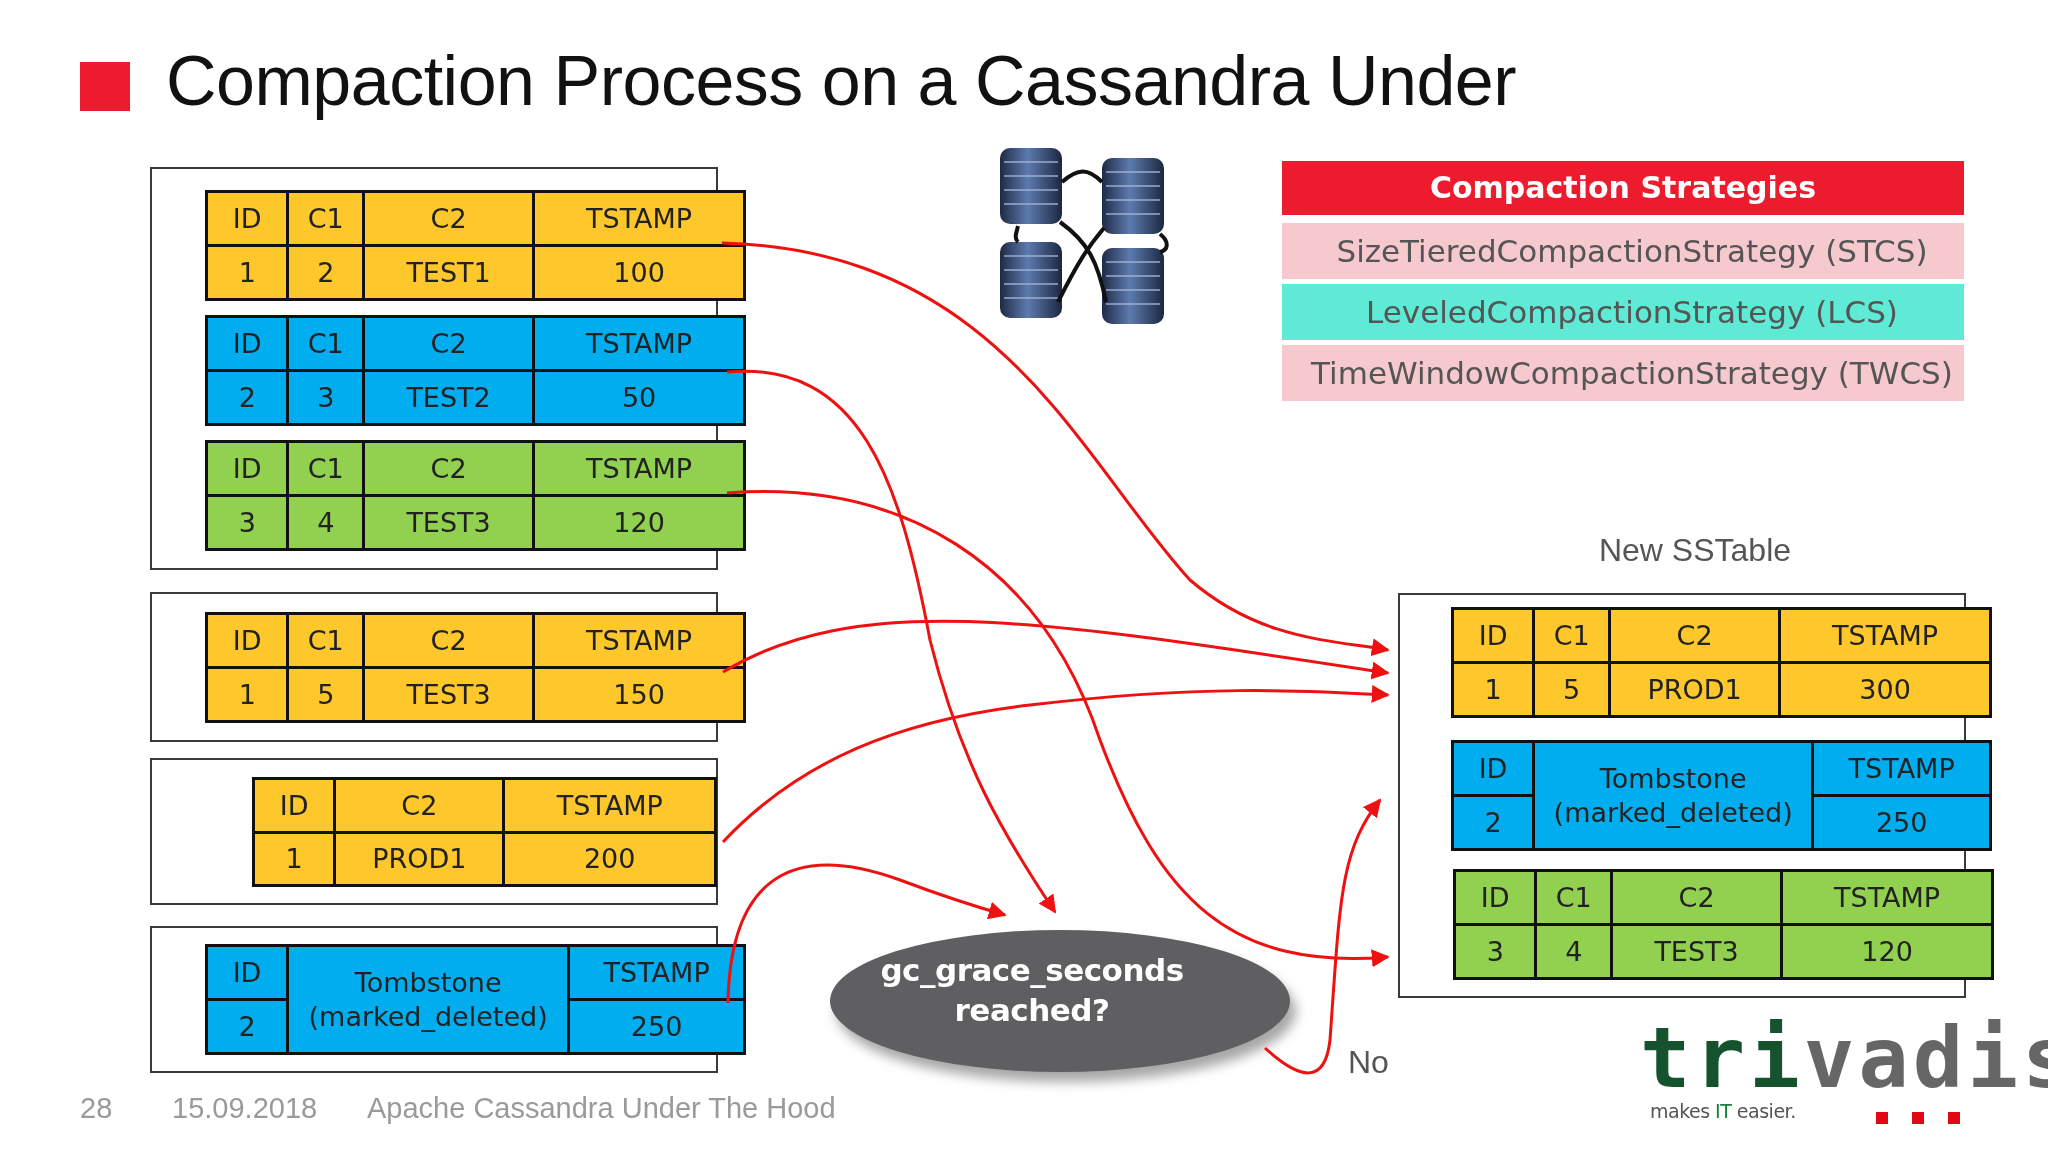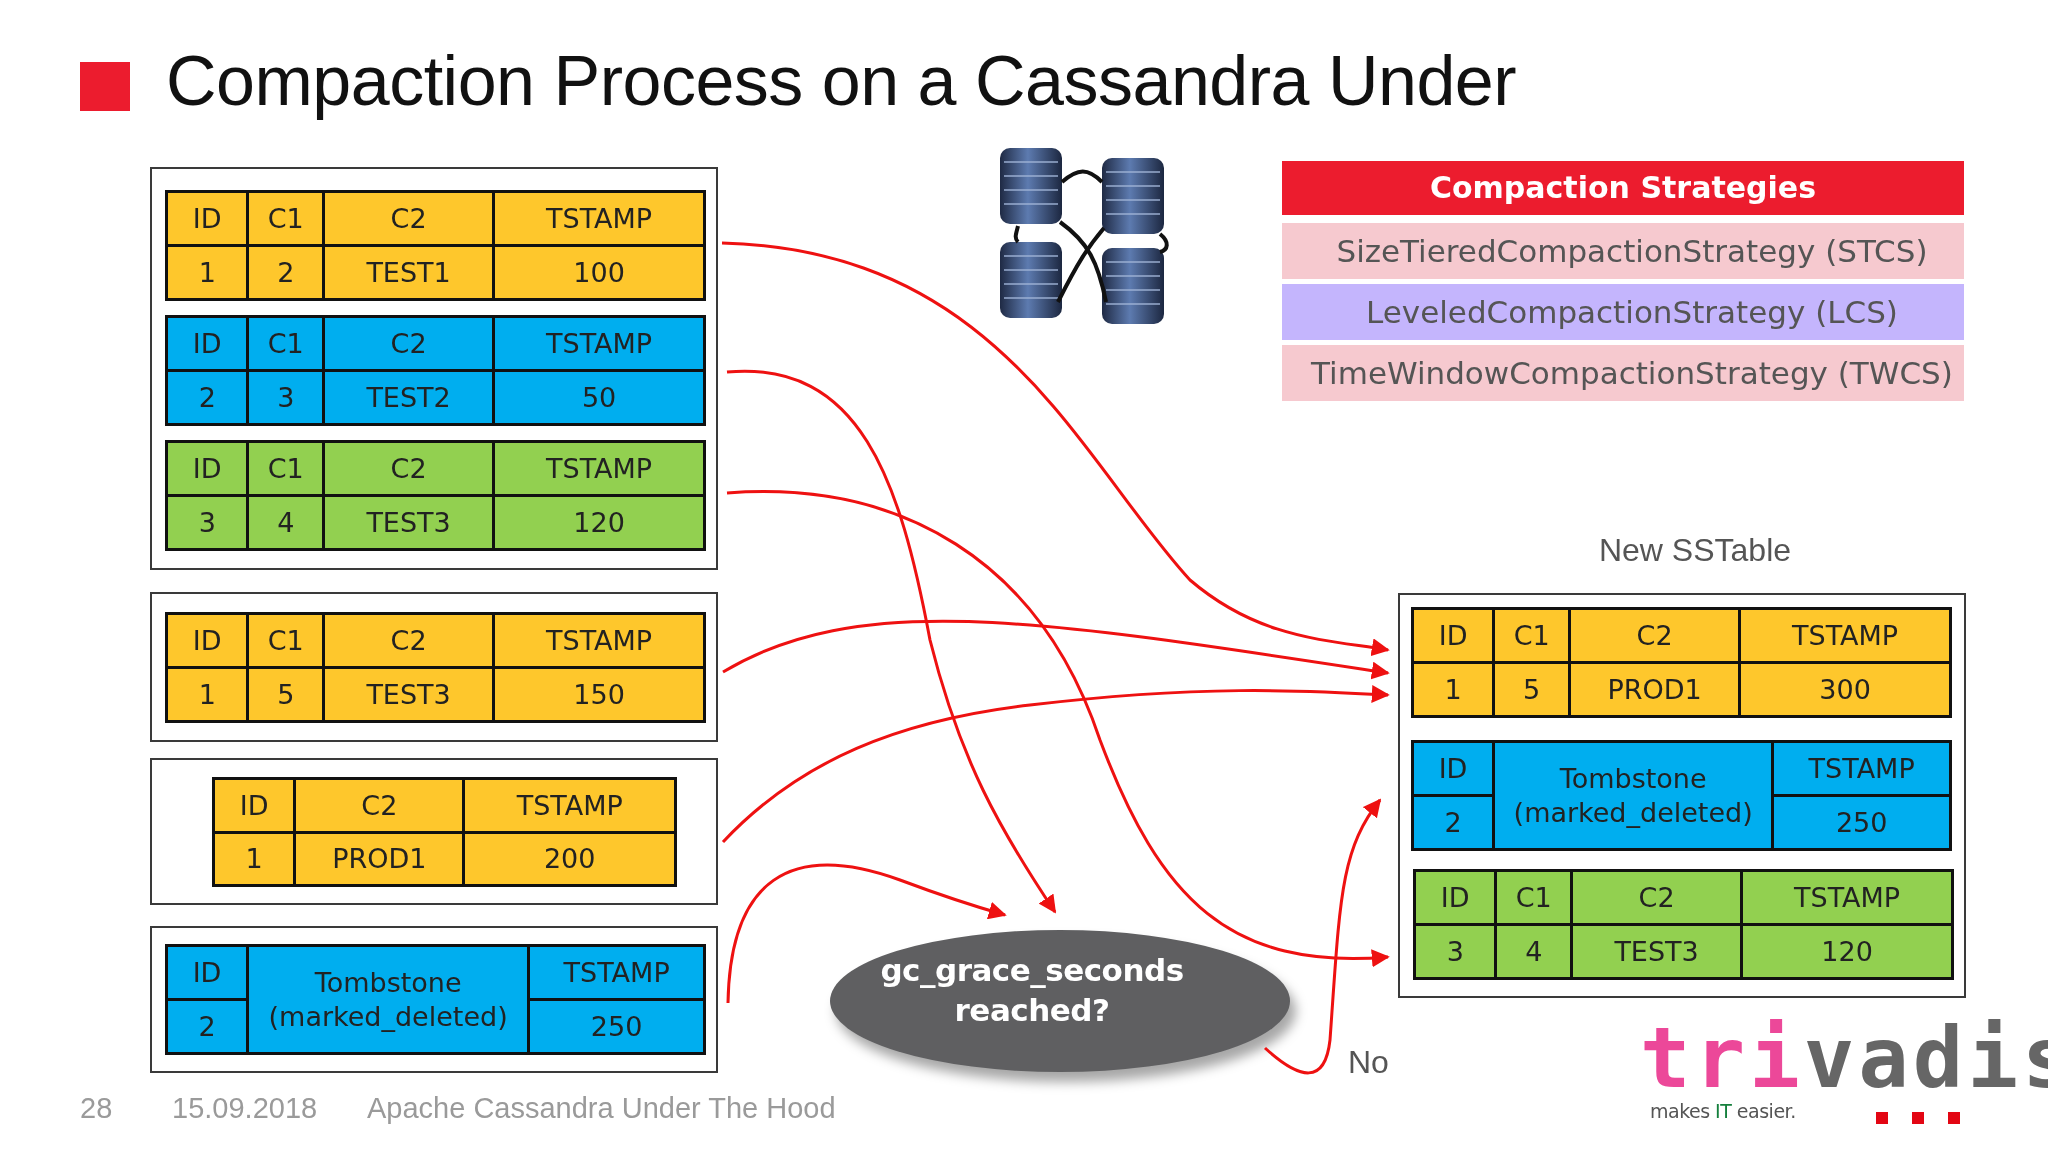--- a/index.html
+++ b/index.html
@@ -3,46 +3,46 @@
 <meta charset="utf-8">
 <style>
   html, body { margin: 0; padding: 0; background: #ffffff; }
   body { width: 2048px; height: 1152px; position: relative; overflow: hidden; font-family: "Liberation Sans", sans-serif; }
   .abs { position: absolute; }
   #title-square { left: 80px; top: 62px; width: 50px; height: 49px; background: #ec1c2e; }
   #title { left: 166px; top: 36px; font-size: 70px; color: #111; font-family: "Liberation Sans", sans-serif; line-height: 90px; white-space: nowrap; letter-spacing: -0.5px; }
 
   .outer-box { position: absolute; border: 2px solid #3a3a3a; background: #fff; box-sizing: border-box; }
 
-  table.sst { position: absolute; border-collapse: collapse; font-family: "DejaVu Sans", sans-serif; font-size: 27px; color: #222; }
+  table.sst { position: absolute; border-collapse: collapse; font-family: "DejaVu Sans", sans-serif; font-size: 27px; color: #222; margin-left: 40px; }
   table.sst td { border: 3px solid #111; text-align: center; vertical-align: middle; padding: 0; }
   .yellow td { background: #fec72c; }
   .blue td { background: #00aeef; }
   .green td { background: #92d050; }
 
   #strategies { position: absolute; left: 1282px; top: 161px; width: 682px; font-family: "DejaVu Sans", sans-serif; }
   #strategies .hdr { height: 54px; background: #ec1c2e; color: #fff; font-weight: bold; font-size: 30px; text-align: center; line-height: 54px; margin-bottom: 8px; }
   #strategies .row { height: 56px; line-height: 56px; font-size: 31px; color: #555; padding-left: 18px; margin-bottom: 5px; white-space: nowrap; text-align: center; }
   #strategies .row.dark { background: #f6c9cf; }
-  #strategies .row.light { background: #c4b5fd; }
+  #strategies .row.light { background: #5eead4; }
 
   #new-sstable-label { left: 1540px; top: 532px; width: 310px; text-align: center; font-size: 32px; color: #555; }
 
   #gc-ellipse { left: 830px; top: 930px; width: 460px; height: 142px; border-radius: 50%; background: #5f5f61; box-shadow: 6px 10px 12px rgba(0,0,0,0.35); }
   #gc-text { left: 802px; top: 950px; width: 460px; text-align: center; color: #fff; font-family: "DejaVu Sans", sans-serif; font-weight: bold; font-size: 31px; line-height: 40px; letter-spacing: -0.5px; }
 
   #no-label { left: 1348px; top: 1044px; font-size: 32px; color: #555; }
 
   #footer-page { left: 80px; top: 1092px; font-size: 29px; color: #9a9a9a; }
   #footer-date { left: 172px; top: 1092px; font-size: 29px; color: #9a9a9a; }
   #footer-title { left: 367px; top: 1092px; font-size: 29px; color: #9a9a9a; }
 
   #logo { left: 1640px; top: 1022px; width: 340px; height: 110px; }
   #logo-word { position: absolute; left: 0; top: -14px; font-family: "DejaVu Sans Mono", monospace; font-weight: bold; font-size: 84px; letter-spacing: 4px; line-height: 100px; }
-  #logo-word .red { color: #ec4899; text-align: right; }
+  #logo-word .red { color: #14532d; text-align: right; }
   #logo-word .grey { color: #666; }
   #logo-tag { position: absolute; left: 10px; top: 78px; font-family: "DejaVu Sans", sans-serif; font-size: 19px; color: #555; letter-spacing: -0.5px; }
   #logo-tag .it { color: #15803d; }
   .logo-dot { position: absolute; top: 90px; width: 12px; height: 12px; background: #e30613; }
 
   svg#arrows { position: absolute; left: 0; top: 0; width: 2048px; height: 1152px; pointer-events: none; }
   svg#servers { position: absolute; left: 988px; top: 142px; width: 184px; height: 186px; }
 </style>
 </head>
 <body>

